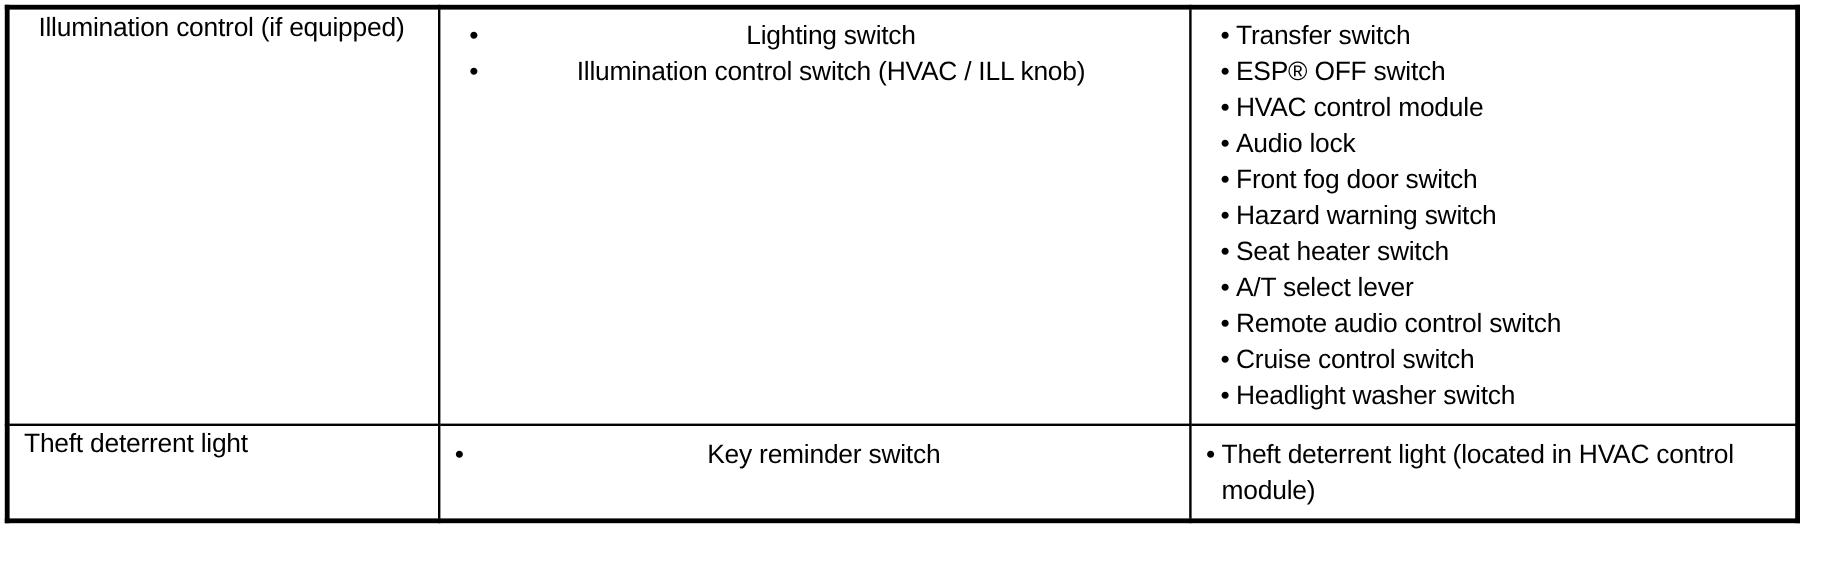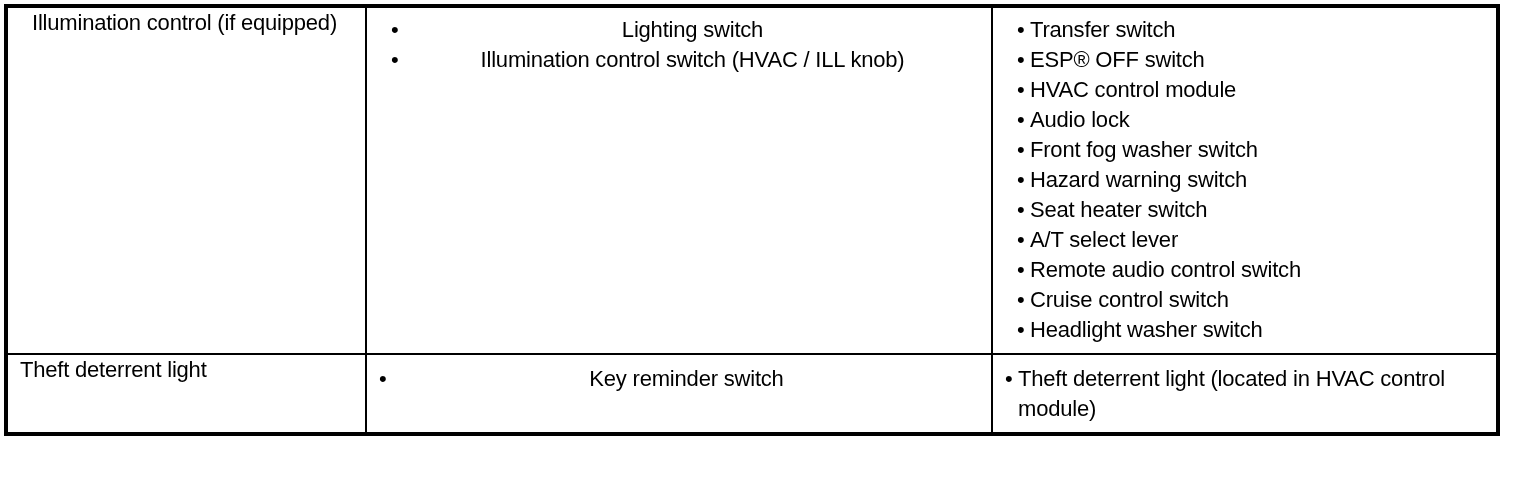--- a/index.html
+++ b/index.html
@@ -120,21 +120,21 @@
             </ul>
           </div>
         </td>
         <td class="col-output">
           <div class="cell-inner">
             <ul class="bullet-list">
               <li>Transfer switch</li>
               <li>ESP® OFF switch</li>
               <li>HVAC control module</li>
               <li>Audio lock</li>
-              <li>Front fog washer switch</li>
+              <li>Front fog door switch</li>
               <li>Hazard warning switch</li>
               <li>Seat heater switch</li>
               <li>A/T select lever</li>
               <li>Remote audio control switch</li>
               <li>Cruise control switch</li>
               <li>Headlight washer switch</li>
             </ul>
           </div>
         </td>
       </tr>

